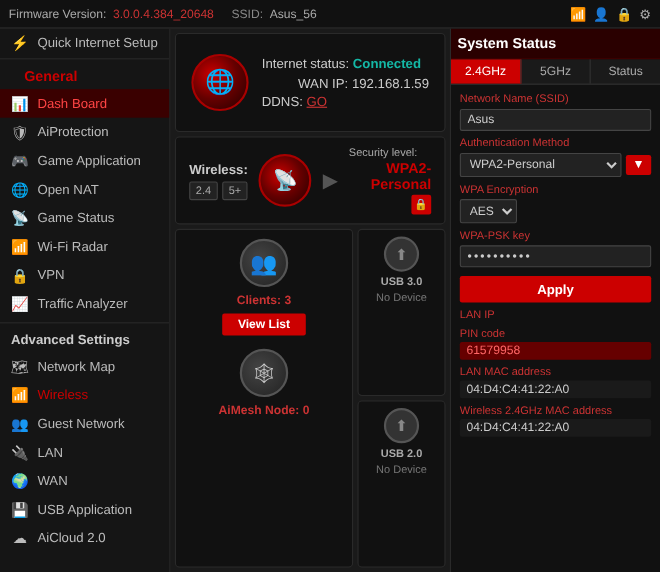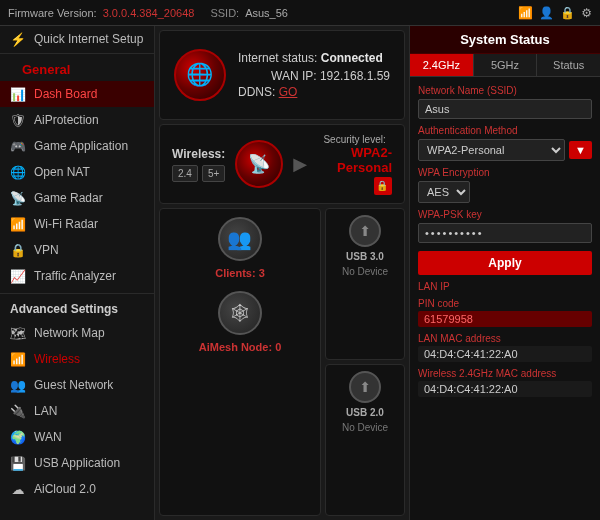--- a/index.html
+++ b/index.html
@@ -118,21 +118,21 @@
       border: 2px solid #aa0000;
       display: flex;
       align-items: center;
       justify-content: center;
       font-size: 22px;
       flex-shrink: 0;
     }
     .internet-info {
       flex: 1;
     }
-    .internet-info .connected { color: #e5e5e5; font-weight: bold; font-size: 12px; margin-top: 38px; }
+    .internet-info .connected { color: #14b8a6; font-weight: bold; font-size: 12px; margin-top: 38px; }
     .ddns-link { color: #cc3333; cursor: pointer; text-decoration: underline; }
     
     .wireless-panel {
       background: #111;
       border: 1px solid #2a2a2a;
       border-radius: 4px;
       padding: 8px 12px;
       display: flex;
       align-items: center;
       gap: 10px;
@@ -166,21 +166,21 @@
       display: flex;
       align-items: center;
       justify-content: center;
       font-size: 18px;
       flex-shrink: 0;
     }
     .arrow-right { color: #555; font-size: 18px; }
     .security-level {
       display: flex;
       flex-direction: column;
-      align-items: center;
+      align-items: flex-start;
       margin-left: auto;
     }
     .security-label { color: #aaa; font-size: 10px; }
     .security-value { color: #cc0000; font-size: 13px; font-weight: bold; text-align: right; }
     .lock-icon {
       width: 18px;
       height: 18px;
       background: #cc0000;
       border-radius: 2px;
       display: flex;
@@ -278,21 +278,21 @@
     
     .right-panel {
       width: 190px;
       background: #111;
       display: flex;
       flex-direction: column;
     }
     .system-status-header {
       background: #2a0000;
       color: #fff;
-      text-align: center;
+      text-align: left;
       padding: 6px;
       font-size: 13px;
       font-weight: bold;
       border-bottom: 1px solid #440000;
     }
     .tabs-row {
       display: flex;
       background: #1a1a1a;
       border-bottom: 1px solid #333;
     }
@@ -435,21 +435,21 @@
     <div class="sidebar-item">
       <span class="sidebar-icon">🎮</span>
       <span>Game Application</span>
     </div>
     <div class="sidebar-item">
       <span class="sidebar-icon">🌐</span>
       <span>Open NAT</span>
     </div>
     <div class="sidebar-item">
       <span class="sidebar-icon">📡</span>
-      <span>Game Radar</span>
+      <span>Game Status</span>
     </div>
     <div class="sidebar-item">
       <span class="sidebar-icon">📶</span>
       <span>Wi-Fi Radar</span>
     </div>
     <div class="sidebar-item">
       <span class="sidebar-icon">🔒</span>
       <span>VPN</span>
     </div>
     <div class="sidebar-item">
@@ -527,20 +527,21 @@
     </div>
 
     <div class="bottom-panels">
 
       <div class="clients-panel">
         <div class="clients-icon">👥</div>
         <div class="clients-count">
           <span>Clients:</span>
           <span>3</span>
         </div>
+        <button class="view-list-btn">View List</button>
 
         <div class="aimesh-icon" style="margin-top:6px;">🕸</div>
         <div class="node-count">
           <span>AiMesh Node:</span>
           <span>0</span>
         </div>
       </div>
 
       <div class="usb-column">
         <div class="usb-panel">

